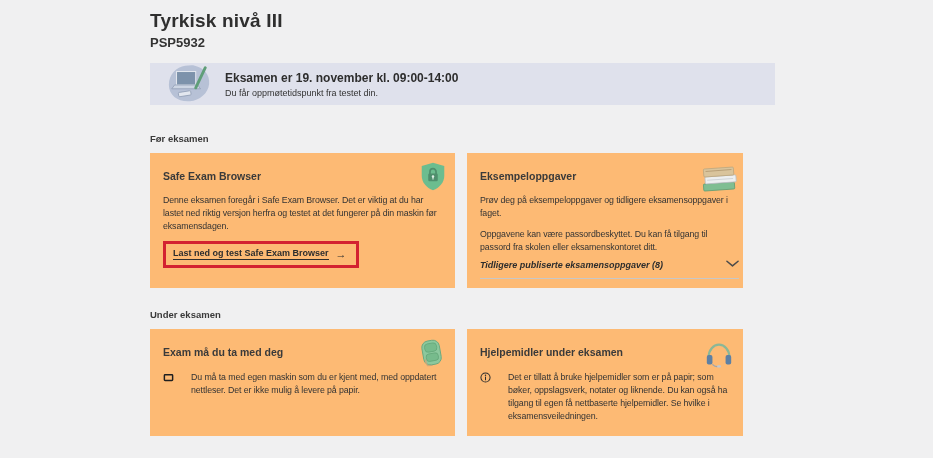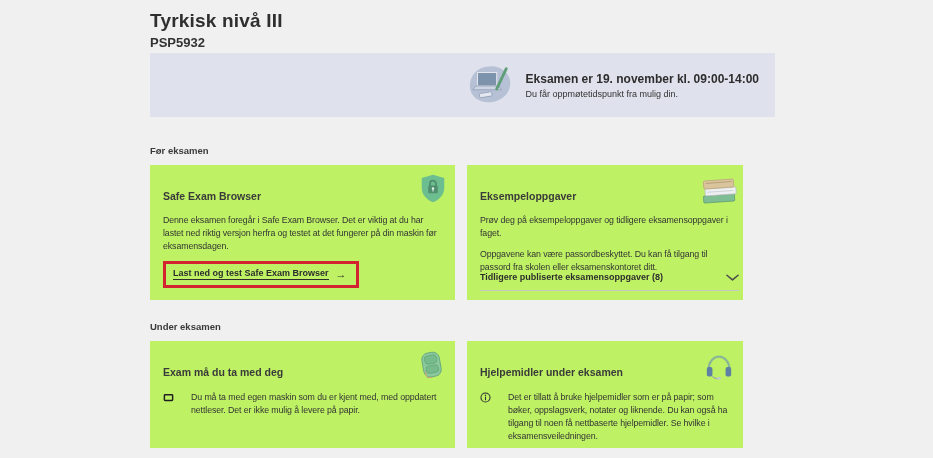--- a/index.html
+++ b/index.html
@@ -10,33 +10,33 @@
     color:#333;
     position:relative;
     overflow:hidden;
   }
   .content { position:absolute; left:150px; top:0; width:625px; }
 
   .page-title { font-size:19px; font-weight:700; color:#2f2f2f; margin-top:10px; letter-spacing:.2px; }
   .subject-code { font-size:13px; font-weight:700; color:#333; margin-top:3px; }
 
   .banner {
-    margin-top:3px; height:64px; background:#dfe1ec;
-    display:flex; align-items:center; padding:0 16px;justify-content:flex-end;
+    margin-top:13px; height:42px; background:#dfe1ec;
+    display:flex; align-items:center; padding:0 16px;
   }
   .banner-icon { width:46px; height:44px; margin-right:13px; flex:0 0 auto; }
   .banner-heading { font-size:12px; font-weight:700; color:#2d2d2d; }
   .banner-sub { font-size:9px; color:#333; margin-top:3px; }
 
   .section-label { font-size:9.5px; font-weight:600; color:#3a3a3a; margin-top:28px; margin-bottom:9px; }
   .section-label.second { margin-top:21px; }
 
   .cards-row { display:flex; gap:12px; }
   .card {
-    background:#bef264; position:relative; padding:25px 13px;
+    background:#fdba74; position:relative; padding:17px 13px;
   }
   .card.c-left  { width:305px; }
   .card.c-right { width:276px; }
   .row1 .card { height:135px; }
   .row2 .card { height:107px; }
 
   .card-title { font-size:10.5px; font-weight:700; color:#3a3a3a; }
   .card-icon { position:absolute; top:8px; }
   .card-icon.shield   { right:9px;  width:26px; height:31px; }
   .card-icon.books    { right:6px;  width:36px; height:32px; top:9px; }
@@ -49,23 +49,23 @@
   .annotation-box {
     margin-top:8px; width:fit-content;
     border:3px solid #d32230; padding:4px 9px 5px 7px;
   }
   .seb-link { display:flex; align-items:flex-end; gap:7px; text-decoration:none; color:#2d2d2d; cursor:pointer; }
   .seb-link .link-label { font-size:9px; font-weight:700; border-bottom:1.2px solid #2d2d2d; padding-bottom:1px; }
   .seb-link .arrow { font-size:11px; font-weight:400; color:#2d2d2d; }
 
   .accordion {
     position:absolute; left:13px; right:4px; bottom:9px;
-    display:flex; align-items:flex-end; justify-content:space-between;
+    display:flex; align-items:flex-start; justify-content:space-between;
     border-bottom:1px solid #c7c7c7; padding-bottom:8px;
-    cursor:pointer; background:none; border-top:none; border-left:none; border-right:none;
+    cursor:pointer; background:none; border-top:none; border-left:none; border-right:none;font-style:italic;
   }
   .accordion-label { font-size:9px; font-weight:700; color:#2d2d2d; }
   .chevron { width:13px; height:8px; flex:0 0 auto; }
 
   .bullet-row, .info-row { display:flex; gap:17px; margin-top:13px; }
   .bullet-glyph { width:11px; height:10px; flex:0 0 auto; margin-top:2px; }
   .info-glyph { width:11px; height:11px; flex:0 0 auto; margin-top:1px; }
   .bullet-text, .info-text { font-size:8.8px; letter-spacing:-0.1px; line-height:1.48; color:#333; }
 </style>
 </head>
@@ -79,21 +79,21 @@
   <div class="banner">
     <svg class="banner-icon" viewBox="0 0 48 44">
       <path d="M30 3c9 2 16 9 15 19-1 10-10 17-20 18C13 41 3 34 3 23 3 12 11 4 20 3c3 0 7-1 10 0z" fill="#b7c1d6"></path>
       <rect x="11" y="9" width="20" height="14" fill="#7d92ab" stroke="#e7eaf1" stroke-width="1"></rect>
       <path d="M9 23h24l3 4H6z" fill="#cdd5e3" stroke="#8e9cb3" stroke-width="0.8"></path>
       <rect x="13" y="30" width="13" height="4.5" rx="1" fill="#e3e7ef" stroke="#8e9cb3" stroke-width="0.8" transform="rotate(-9 19 32)"></rect>
       <line x1="41" y1="5" x2="31" y2="26" stroke="#5f9e78" stroke-width="3" stroke-linecap="round"></line>
     </svg>
     <div>
       <div class="banner-heading">Eksamen er 19. november kl. 09:00-14:00</div>
-      <div class="banner-sub">Du får oppmøtetidspunkt fra mulig din.</div>
+      <div class="banner-sub">Du får oppmøtetidspunkt fra testet din.</div>
     </div>
   </div>
 
   <div class="section-label">Før eksamen</div>
 
   <div class="cards-row row1">
 
     <div class="card c-left">
       <div class="card-title">Safe Exam Browser</div>
       <svg class="card-icon shield" viewBox="0 0 30 34">
@@ -164,18 +164,18 @@
         <rect x="23" y="15" width="6" height="10" rx="2" fill="#5d80a4"></rect>
         <path d="M9 25c2 2.2 4.5 2.6 6.5 2" stroke="#9aa4b0" stroke-width="1.3" fill="none"></path>
         <rect x="14" y="25.8" width="4" height="2.6" rx="0.8" fill="#c2c9d1"></rect>
       </svg>
       <div class="info-row">
         <svg class="info-glyph" viewBox="0 0 12 12">
           <circle cx="6" cy="6" r="5" fill="none" stroke="#2e2e2e" stroke-width="1.1"></circle>
           <circle cx="6" cy="3.6" r="0.85" fill="#2e2e2e"></circle>
           <rect x="5.45" y="5" width="1.1" height="4" fill="#2e2e2e"></rect>
         </svg>
-        <div class="info-text">Det er tillatt å bruke hjelpemidler som er på papir; som bøker, oppslagsverk, notater og liknende. Du kan også ha tilgang til noen få nettbaserte hjelpemidler. Se hvilke i eksamensveiledningen.</div>
+        <div class="info-text">Det er tillatt å bruke hjelpemidler som er på papir; som bøker, oppslagsverk, notater og liknende. Du kan også ha tilgang til egen få nettbaserte hjelpemidler. Se hvilke i eksamensveiledningen.</div>
       </div>
     </div>
   </div>
 
 </div>
 
 </body></html>

